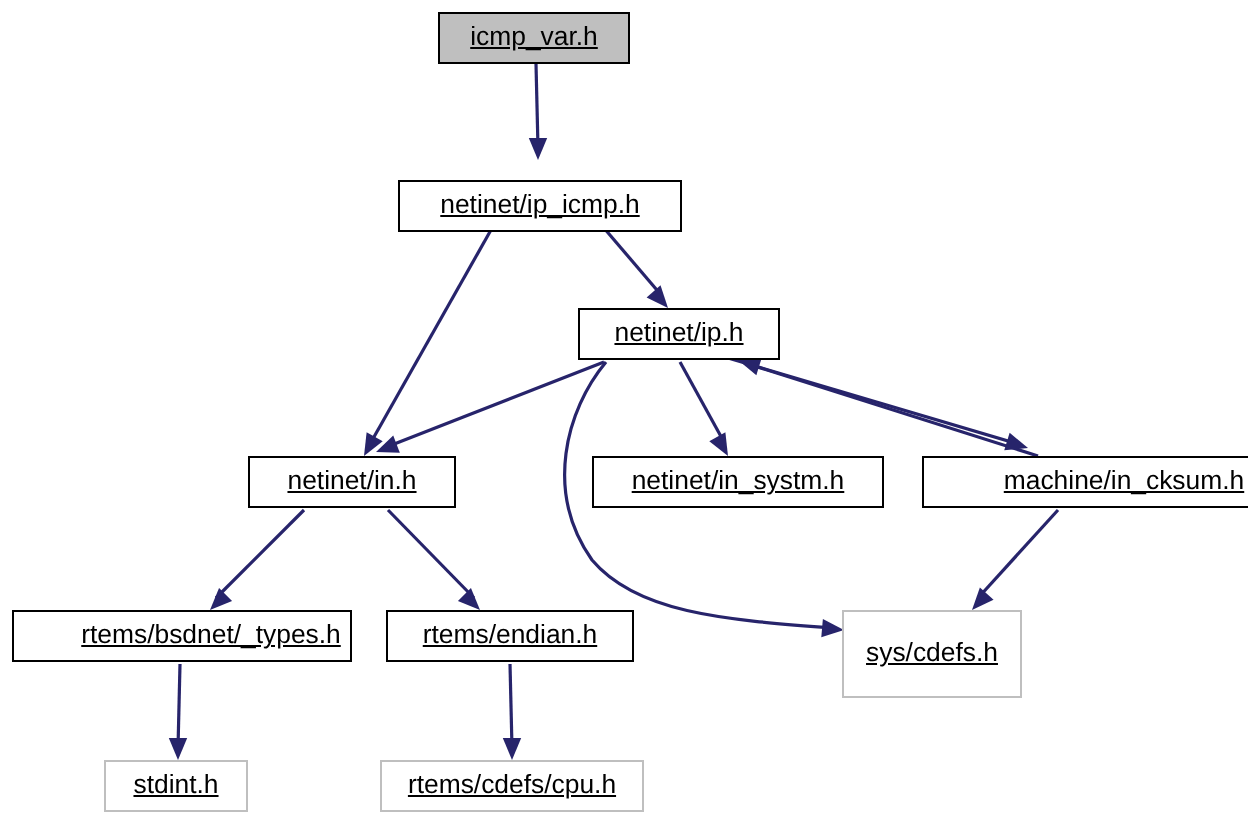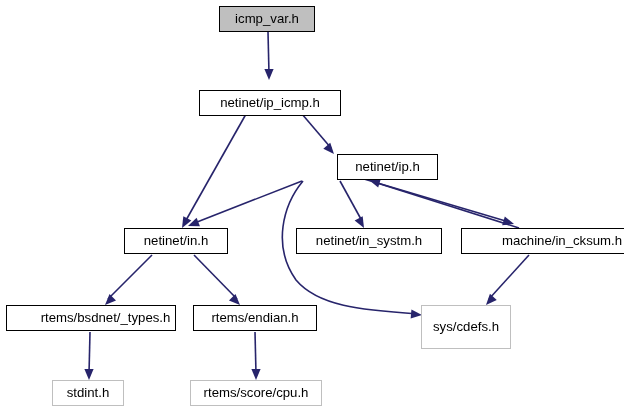--- a/index.html
+++ b/index.html
@@ -30,20 +30,21 @@
     display: flex;
     align-items: center;
     justify-content: center;
     background: #ffffff;
     border: 1px solid #000000;
     font-size: 13.2px;
     line-height: 1;
     color: #000000;
     white-space: nowrap;
     letter-spacing: 0px;
+    text-decoration: underline;
   }
   .node-box.root {
     background: #bfbfbf;
     border-color: #000000;
   }
   .node-box.leaf {
     border-color: #bfbfbf;
     background: #ffffff;
   }
   .node-label {
@@ -125,21 +126,21 @@
       </g>
   </svg>
 
   <div id="nodes-layer">
       <div class="node-box root" style="left: 219px; top: 6px; width: 96px; height: 26px; background: rgb(191, 191, 191); border-color: rgb(0, 0, 0);">
         <span class="node-label">icmp_var.h</span>
       </div>
       <div class="node-box" style="left: 199px; top: 80px; width: 142px; height: 26px; background: rgb(255, 255, 255); border-color: rgb(0, 0, 0); margin-top: 10px;">
         <span class="node-label">netinet/ip_icmp.h</span>
       </div>
-      <div class="node-box" style="left: 289px; top: 154px; width: 101px; height: 26px; background: rgb(255, 255, 255); border-color: rgb(0, 0, 0); margin-left: 48px;">
+      <div class="node-box" style="left: 289px; top: 154px; width: 101px; height: 26px; background: rgb(255, 255, 255); border-color: rgb(0, 0, 0);">
         <span class="node-label">netinet/ip.h</span>
       </div>
       <div class="node-box" style="left: 124px; top: 228px; width: 104px; height: 26px; background: rgb(255, 255, 255); border-color: rgb(0, 0, 0);">
         <span class="node-label">netinet/in.h</span>
       </div>
       <div class="node-box" style="left: 296px; top: 228px; width: 146px; height: 26px; background: rgb(255, 255, 255); border-color: rgb(0, 0, 0);">
         <span class="node-label">netinet/in_systm.h</span>
       </div>
       <div class="node-box" style="left: 461px; top: 228px; width: 164px; height: 26px; background: rgb(255, 255, 255); border-color: rgb(0, 0, 0); padding-left: 38px;">
         <span class="node-label">machine/in_cksum.h</span>
@@ -150,17 +151,17 @@
       <div class="node-box" style="left: 193px; top: 305px; width: 124px; height: 26px; background: rgb(255, 255, 255); border-color: rgb(0, 0, 0);">
         <span class="node-label">rtems/endian.h</span>
       </div>
       <div class="node-box leaf" style="left: 421px; top: 305px; width: 90px; height: 44px; background: rgb(255, 255, 255); border-color: rgb(191, 191, 191);">
         <span class="node-label">sys/cdefs.h</span>
       </div>
       <div class="node-box leaf" style="left: 52px; top: 380px; width: 72px; height: 26px; background: rgb(255, 255, 255); border-color: rgb(191, 191, 191);">
         <span class="node-label">stdint.h</span>
       </div>
       <div class="node-box leaf" style="left: 190px; top: 380px; width: 132px; height: 26px; background: rgb(255, 255, 255); border-color: rgb(191, 191, 191);">
-        <span class="node-label">rtems/score/cpu.h</span>
+        <span class="node-label">rtems/cdefs/cpu.h</span>
       </div>
     </div>
 
 </div>
 
 </body></html>

